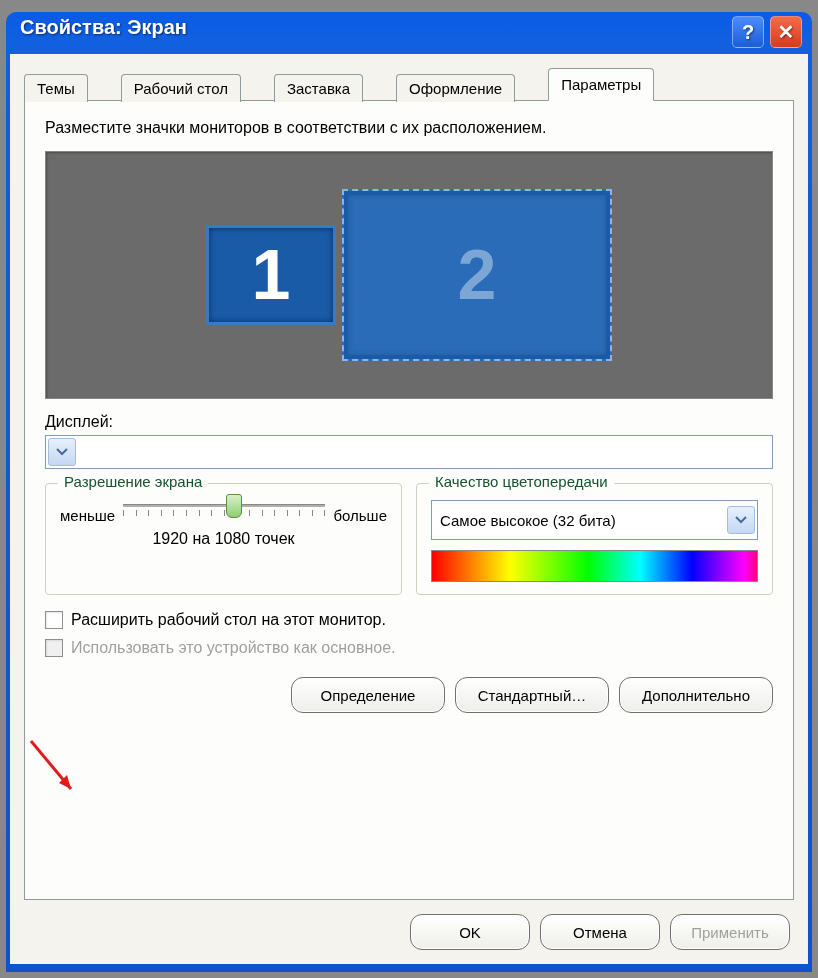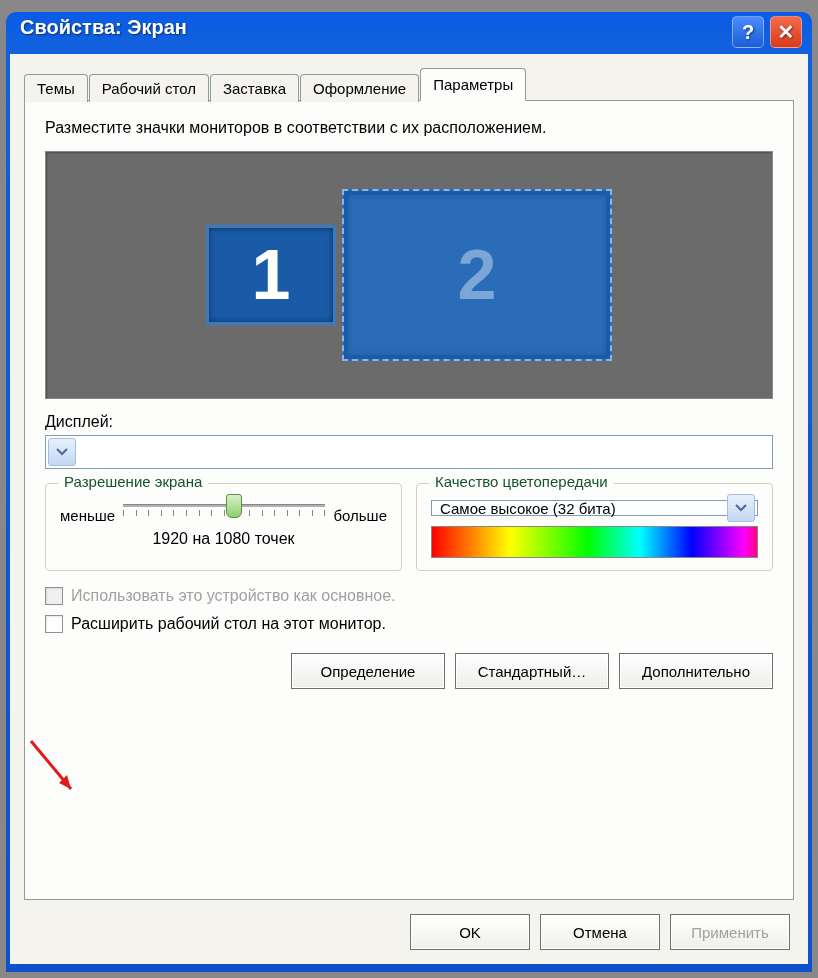--- a/index.html
+++ b/index.html
@@ -54,20 +54,21 @@
     height: calc(100% - 42px);
     padding: 14px 14px 14px 14px;
     position: relative;
   }
   .tabs {
     display: flex;
     align-items: flex-end;
     margin-bottom: -1px;
     position: relative;
     z-index: 2;
+    gap: 32px;
   }
   .tab {
     background: #f4f3ee;
     border: 1px solid #919b9c;
     border-bottom: none;
     padding: 5px 12px 5px 12px;
     font-size: 15px;
     margin-right: 1px;
     border-radius: 4px 4px 0 0;
     cursor: pointer;
@@ -214,21 +215,21 @@
     transform: translateX(-50%);
   }
   .resolution-text {
     text-align: center;
     font-size: 16px;
   }
   .color-select {
     display: flex;
     border: 1px solid #7f9db9;
     background: #fff;
-    height: 16px;
+    height: 40px;
     align-items: center;
     margin-bottom: 10px;
   }
   .color-select .sel-text { flex: 1; padding: 0 8px; font-size: 15px; }
   .spectrum {
     height: 32px;
     border: 1px solid #888;
     background: linear-gradient(to right,
       #ff0000 0%, #ff8000 12%, #ffff00 24%, #80ff00 36%,
       #00ff00 48%, #00ff80 56%, #00ffff 64%, #0080ff 72%,
@@ -256,21 +257,21 @@
     display: flex;
     justify-content: flex-end;
     gap: 10px;
     margin-top: 20px;
   }
   .xp-button {
     min-width: 154px;
     height: 36px;
     background: linear-gradient(to bottom, #ffffff, #eeeeea);
     border: 1px solid #707070;
-    border-radius: 0;
+    border-radius: 12px;
     font-size: 15px;
     font-family: inherit;
     padding: 0 14px;
     cursor: pointer;
     box-shadow: inset 0 0 0 1px #fff;
   }
   .bottom-buttons {
     position: absolute;
     bottom: 14px;
     right: 18px;
@@ -368,28 +369,28 @@
             <div class="select-arrow">
               <svg viewBox="0 0 12 8">
                   <path d="M1 1 L6 6 L11 1" stroke="#4a6a9a" stroke-width="2" fill="none"></path>
                 </svg>
             </div>
           </div>
           <div class="spectrum"></div>
         </div>
       </div>
 
+      <div class="checkbox-row">
+        <div class="checkbox"></div>
+        <span>Расширить рабочий стол на этот монитор.</span>
+      </div>
+
       <div class="checkbox-row disabled">
         <div class="checkbox"></div>
         <span>Использовать это устройство как основное.</span>
-      </div>
-
-      <div class="checkbox-row">
-        <div class="checkbox"></div>
-        <span>Расширить рабочий стол на этот монитор.</span>
       </div>
 
       <div class="mid-buttons">
         <button class="xp-button"><span>Определение</span></button>
         <button class="xp-button"><span>Стандартный…</span></button>
         <button class="xp-button"><span>Дополнительно</span></button>
       </div>
 
       <svg class="red-arrow" width="60" height="70">
         <line x1="8" y1="8" x2="48" y2="56" stroke="#e01b1b" stroke-width="3"></line>

